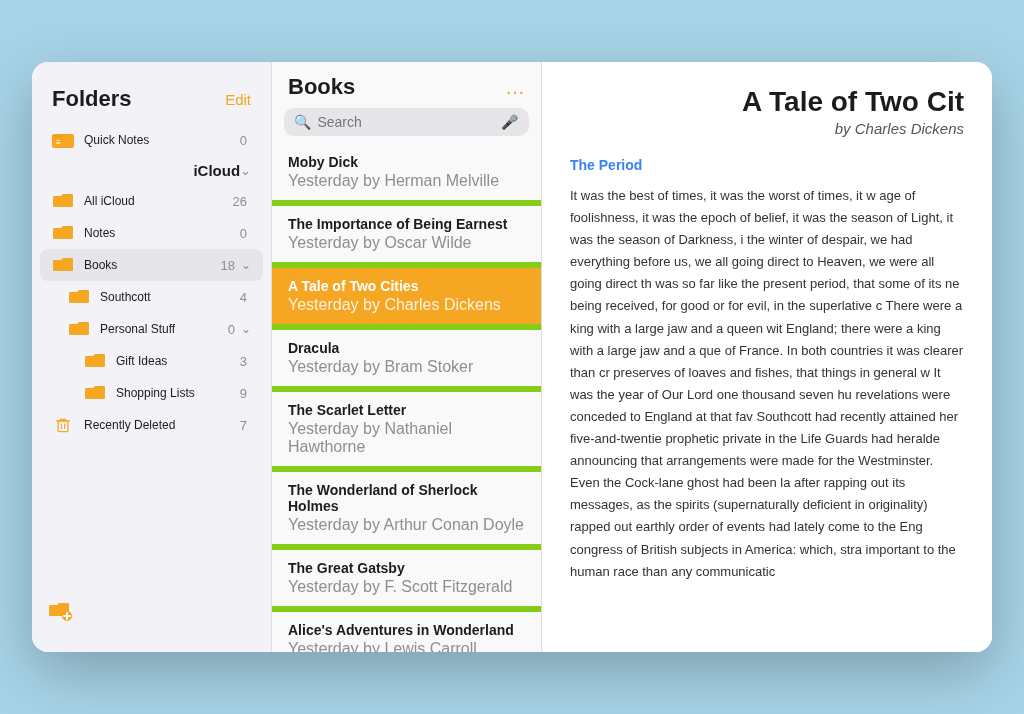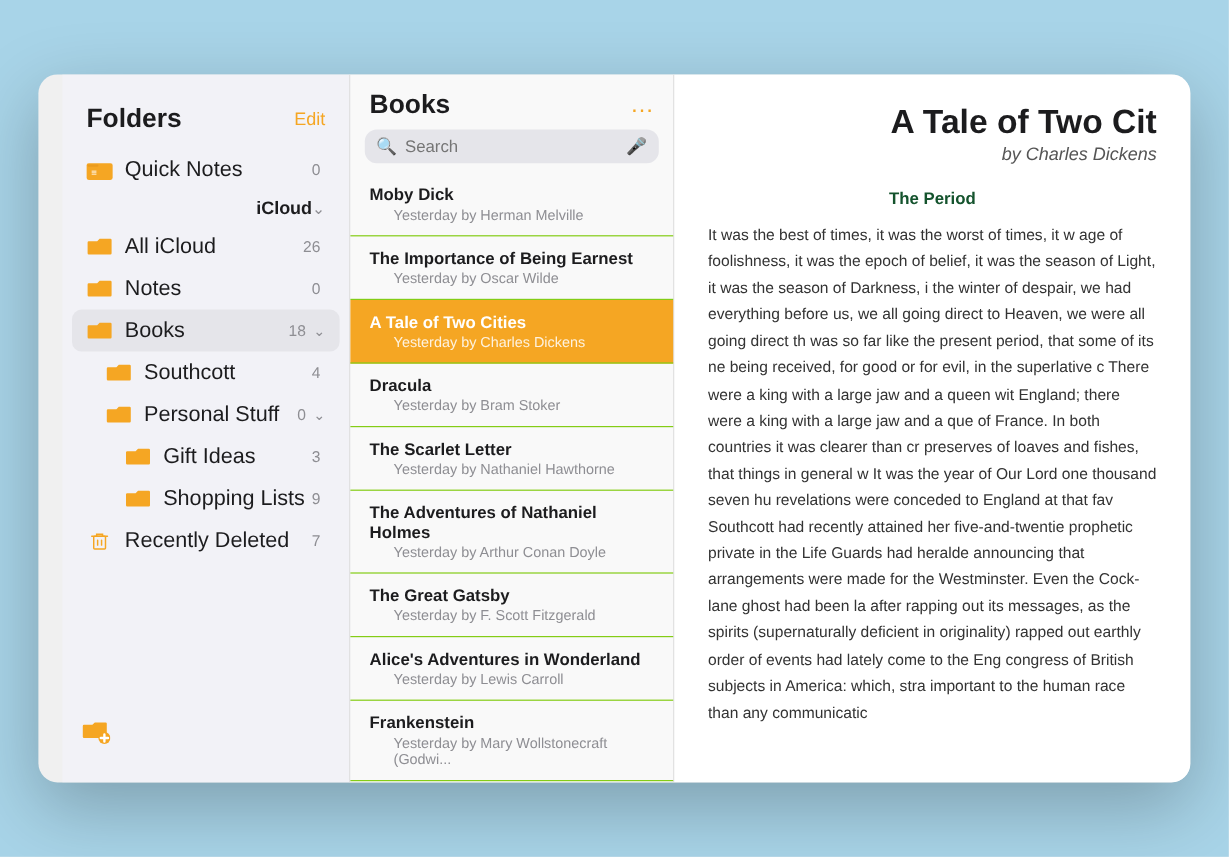--- a/index.html
+++ b/index.html
@@ -12,21 +12,20 @@
       font-family: -apple-system, BlinkMacSystemFont, 'Segoe UI', sans-serif;
     }
     .app-container {
       width: 960px;
       height: 590px;
       background: #f0f0f0;
       border-radius: 16px;
       display: flex;
       overflow: hidden;
       box-shadow: 0 20px 60px rgba(0,0,0,0.25);
-      padding-left: 20px;
     }
 
     
     .sidebar {
       width: 240px;
       background: #f2f2f7;
       padding: 16px 0;
       display: flex;
       flex-direction: column;
       border-right: 1px solid #ddd;
@@ -65,21 +64,21 @@
       padding: 7px 12px;
     }
     .folder-icon {
       width: 22px;
       height: 18px;
       margin-right: 10px;
       flex-shrink: 0;
     }
     .item-label {
       flex: 1;
-      font-size: 18px;
+      font-size: 12px;
       color: #1c1c1e;
     }
     .item-count {
       font-size: 13px;
       color: #8e8e93;
       margin-right: 4px;
     }
     .chevron-icon {
       color: #8e8e93;
       font-size: 12px;
@@ -158,43 +157,42 @@
       font-size: 14px;
       color: #8e8e93;
       outline: none;
     }
     .mic-icon {
       color: #8e8e93;
       font-size: 14px;
     }
     .note-item {
       padding: 10px 16px;
-      border-bottom: 1px solid #84cc16;
+      border-bottom: 6px solid #84cc16;
       cursor: pointer;
     }
     .note-item.selected {
       background: #f5a623;
       border-radius: 0;
     }
     .note-item.selected .note-title {
       color: #fff;
     }
     .note-item.selected .note-meta {
       color: rgba(255,255,255,0.85);
     }
     .note-title {
       font-size: 14px;
       font-weight: 600;
       color: #1c1c1e;
       margin-bottom: 2px;
     }
     .note-meta {
-      font-size: 12px;
-      color: #8e8e93;
-      margin-left: 20px;
+      font-size: 16px;
+      color: #8e8e93;
     }
     .note-meta .yesterday {
       font-weight: 400;
     }
     .note-meta .author {
       font-weight: 400;
     }
 
     
     .content-pane {
@@ -222,22 +220,22 @@
     .content-chapter {
       font-size: 13px;
       font-weight: 700;
       text-align: center;
       color: #1c1c1e;
       margin-bottom: 2px;
     }
     .content-chapter-title {
       font-size: 14px;
       font-weight: 700;
-      text-align: center;
-      color: #14532d;
+      text-align: left;
+      color: #3b82f6;
       margin-bottom: 12px;
     }
     .content-text {
       font-size: 13px;
       line-height: 1.7;
       color: #333;
       overflow: hidden;
       flex: 1;
     }
   </style>
@@ -379,21 +377,21 @@
       <div class="note-title">Dracula</div>
       <div class="note-meta"><span class="yesterday">Yesterday</span>  <span class="author">by Bram Stoker</span></div>
     </div>
 
     <div class="note-item">
       <div class="note-title">The Scarlet Letter</div>
       <div class="note-meta"><span class="yesterday">Yesterday</span>  <span class="author">by Nathaniel Hawthorne</span></div>
     </div>
 
     <div class="note-item">
-      <div class="note-title">The Adventures of Nathaniel Holmes</div>
+      <div class="note-title">The Wonderland of Sherlock Holmes</div>
       <div class="note-meta"><span class="yesterday">Yesterday</span>  <span class="author">by Arthur Conan Doyle</span></div>
     </div>
 
     <div class="note-item">
       <div class="note-title">The Great Gatsby</div>
       <div class="note-meta"><span class="yesterday">Yesterday</span>  <span class="author">by F. Scott Fitzgerald</span></div>
     </div>
 
     <div class="note-item">
       <div class="note-title">Alice's Adventures in Wonderland</div>

